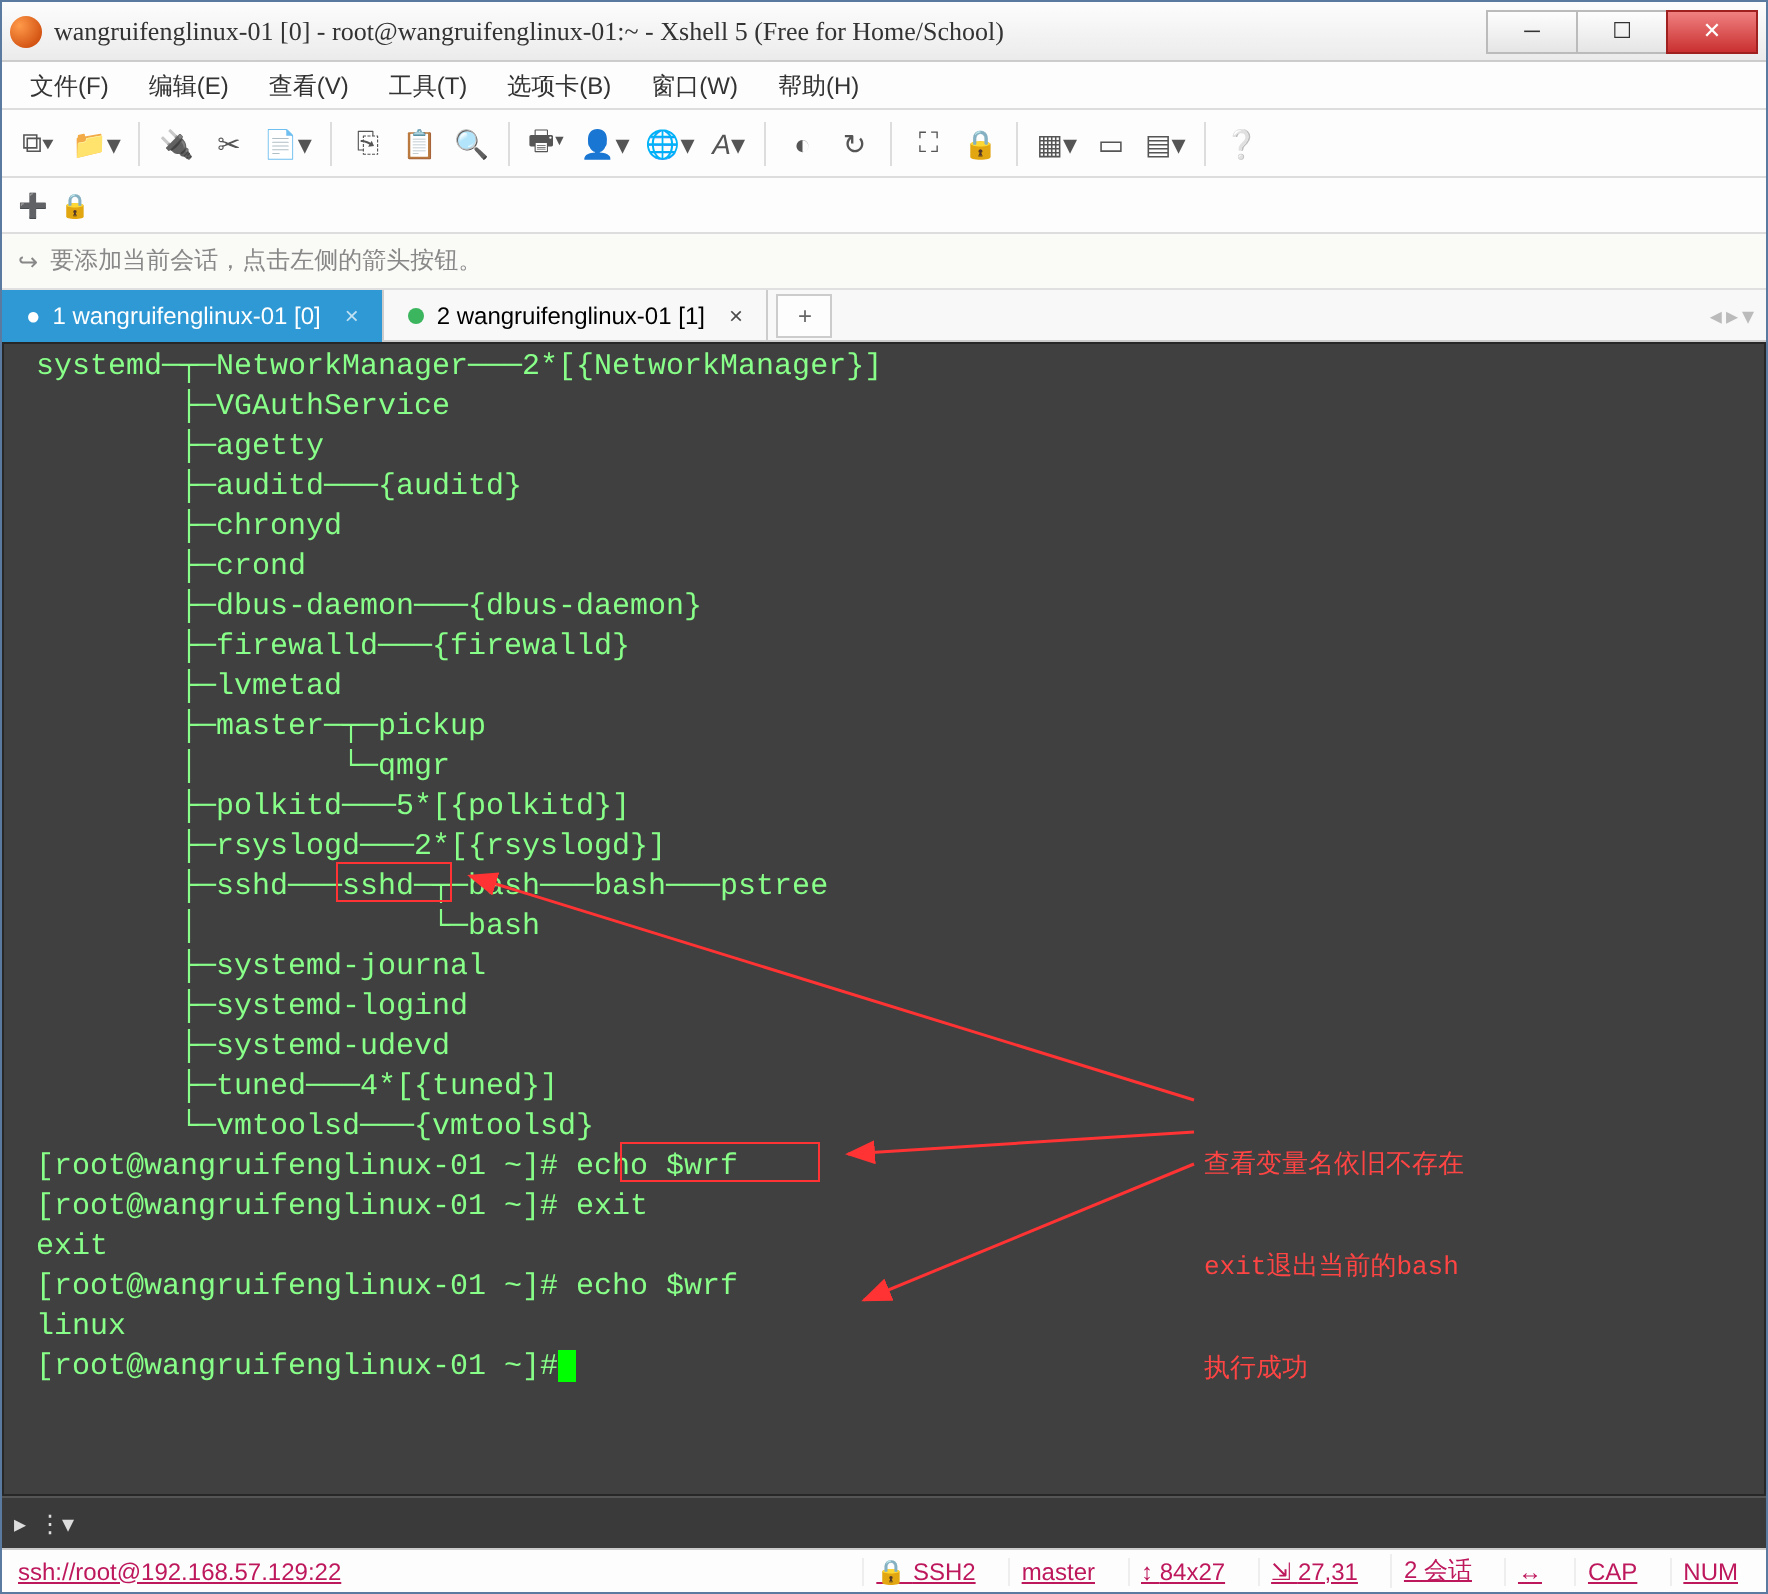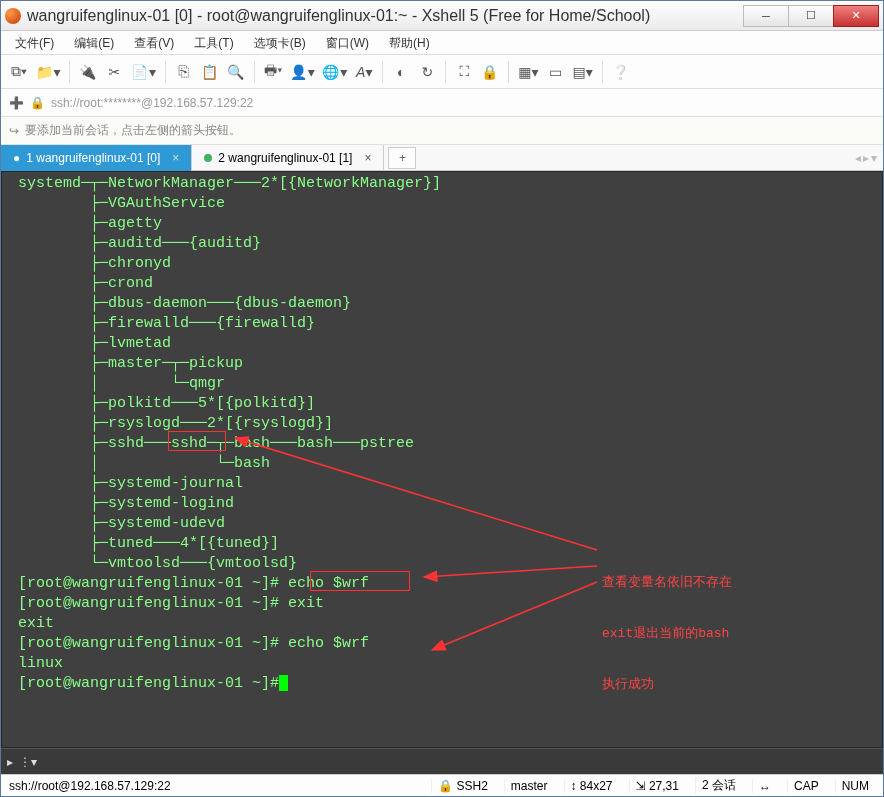--- a/index.html
+++ b/index.html
@@ -1,20 +1,20 @@
 <!DOCTYPE html>
 <html><head>
 <meta charset="utf-8">
 <style>
 * { margin: 0; padding: 0; box-sizing: border-box; }
 body { font-family: "Microsoft YaHei", Tahoma, sans-serif; font-size: 12px; background: #f0f0f0; width: 884px; height: 797px; overflow: hidden; }
 .window { display: flex; flex-direction: column; height: 100%; border: 1px solid #5a7aa0; background: #fff; }
 .titlebar { height: 30px; background: linear-gradient(#fdfdfd,#ebebeb); display: flex; align-items: center; padding: 0 4px; border-bottom: 1px solid #ccc; }
 .titlebar .icon { width: 16px; height: 16px; background: radial-gradient(circle at 30% 30%, #ff9a4a, #c43c00); border-radius: 50%; margin-right: 6px; }
-.titlebar .title { flex: 1; color: #333; font-size: 16px; }
+.titlebar .title { flex: 1; color: #333; font-size: 13px; font-family: Liberation Serif, serif; }
 .winbtns { display: flex; }
 .winbtn { width: 46px; height: 22px; display: flex; align-items: center; justify-content: center; border: 1px solid #bbb; background: linear-gradient(#fdfdfd,#e5e5e5); margin-left: -1px; cursor: pointer; font-size: 11px; color:#333; }
 .winbtn.close { background: linear-gradient(#f08080,#c93030); color:#fff; border-color:#a02020;}
 .menubar { height: 24px; background: #fdfdfd; border-bottom: 1px solid #ddd; display: flex; align-items: flex-end; padding: 0 6px; gap: 4px; }
 .menubar span { padding: 2px 8px; cursor: pointer; color:#333; }
 .toolbar { height: 34px; background: #fdfdfd; border-bottom: 1px solid #ddd; display: flex; align-items: center; padding: 0 6px; gap: 2px; }
 .tbtn { min-width: 24px; height: 24px; display: flex; align-items: center; justify-content: center; cursor: pointer; color:#555; font-size: 14px; padding:0 3px; }
 .tsep { width: 1px; height: 22px; background: #ddd; margin: 0 4px; }
 .addrbar { height: 28px; background: #fdfdfd; border-bottom: 1px solid #ddd; display: flex; align-items: center; padding: 0 8px; gap: 6px; color:#999; font-size:12px; }
 .addrbar .lock { color:#888; }
@@ -29,21 +29,21 @@
 .tabadd { width: 28px; height: 22px; border: 1px solid #ccc; margin-left: 4px; display:flex; align-items:center; justify-content:center; cursor:pointer; background:#fdfdfd; color:#666; }
 .tabnav { margin-left:auto; display:flex; padding:0 6px; gap:2px; color:#bbb; }
 .terminal { flex: 1; background: #404040; color: #8f8; font-family: "Consolas", "Courier New", monospace; font-size: 15px; line-height: 20px; padding: 2px 16px; position: relative; overflow: hidden; white-space: pre; border:1px solid #272727; }
 .terminal .cursor { display:inline-block; width:9px; height:16px; background:#0f0; vertical-align:middle; }
 .terminal .redbox { position:absolute; border:1px solid #f33; pointer-events:none; }
 .terminal .annot { position:absolute; color:#f44; font-family: Liberation Mono, monospace; font-size:13px; line-height:17px; }
 .terminal svg.arrows { position:absolute; top:0; left:0; pointer-events:none; }
 .sendbar { height: 26px; background: #3a3a3a; border-top:1px solid #555; display:flex; align-items:center; padding:0 6px; gap:6px; }
 .sendbar input { flex:1; background:#2b2b2b; border:1px solid #555; color:#bbb; font-size:12px; padding:2px 6px; height:18px; }
 .sendbar .ctrl { color:#ddd; cursor:pointer; font-size:12px; }
-.statusbar { height: 22px; background: #fdfdfd; border-top: 1px solid #ccc; display:flex; align-items:center; padding:0 8px; font-size:12px; color:#000000; gap:10px; }
+.statusbar { height: 22px; background: #fdfdfd; border-top: 1px solid #ccc; display:flex; align-items:center; padding:0 8px; font-size:12px; color:#be185d; gap:10px;text-decoration:underline; }
 .statusbar .spacer { flex:1; }
 .statusbar .cell { padding:0 6px; border-left:1px solid #eee; }
 </style>
 </head>
 <body>
 
 <div class="window">
   <div class="titlebar">
     <div class="icon"></div>
     <div class="title">wangruifenglinux-01 [0] - root@wangruifenglinux-01:~ - Xshell 5 (Free for Home/School)</div>
@@ -90,21 +90,20 @@
     <div class="tbtn">▦▾</div>
     <div class="tbtn">▭</div>
     <div class="tbtn">▤▾</div>
     <div class="tsep"></div>
     <div class="tbtn">❔</div>
   </div>
 
   <div class="addrbar">
     <span>➕</span>
     <span class="lock">🔒</span>
-    <span>ssh://root:********@192.168.57.129:22</span>
   </div>
 
   <div class="hintbar">
     <span>↪</span>
     <span>要添加当前会话，点击左侧的箭头按钮。</span>
   </div>
 
   <div class="tabsbar">
     <div class="tab active">
 

